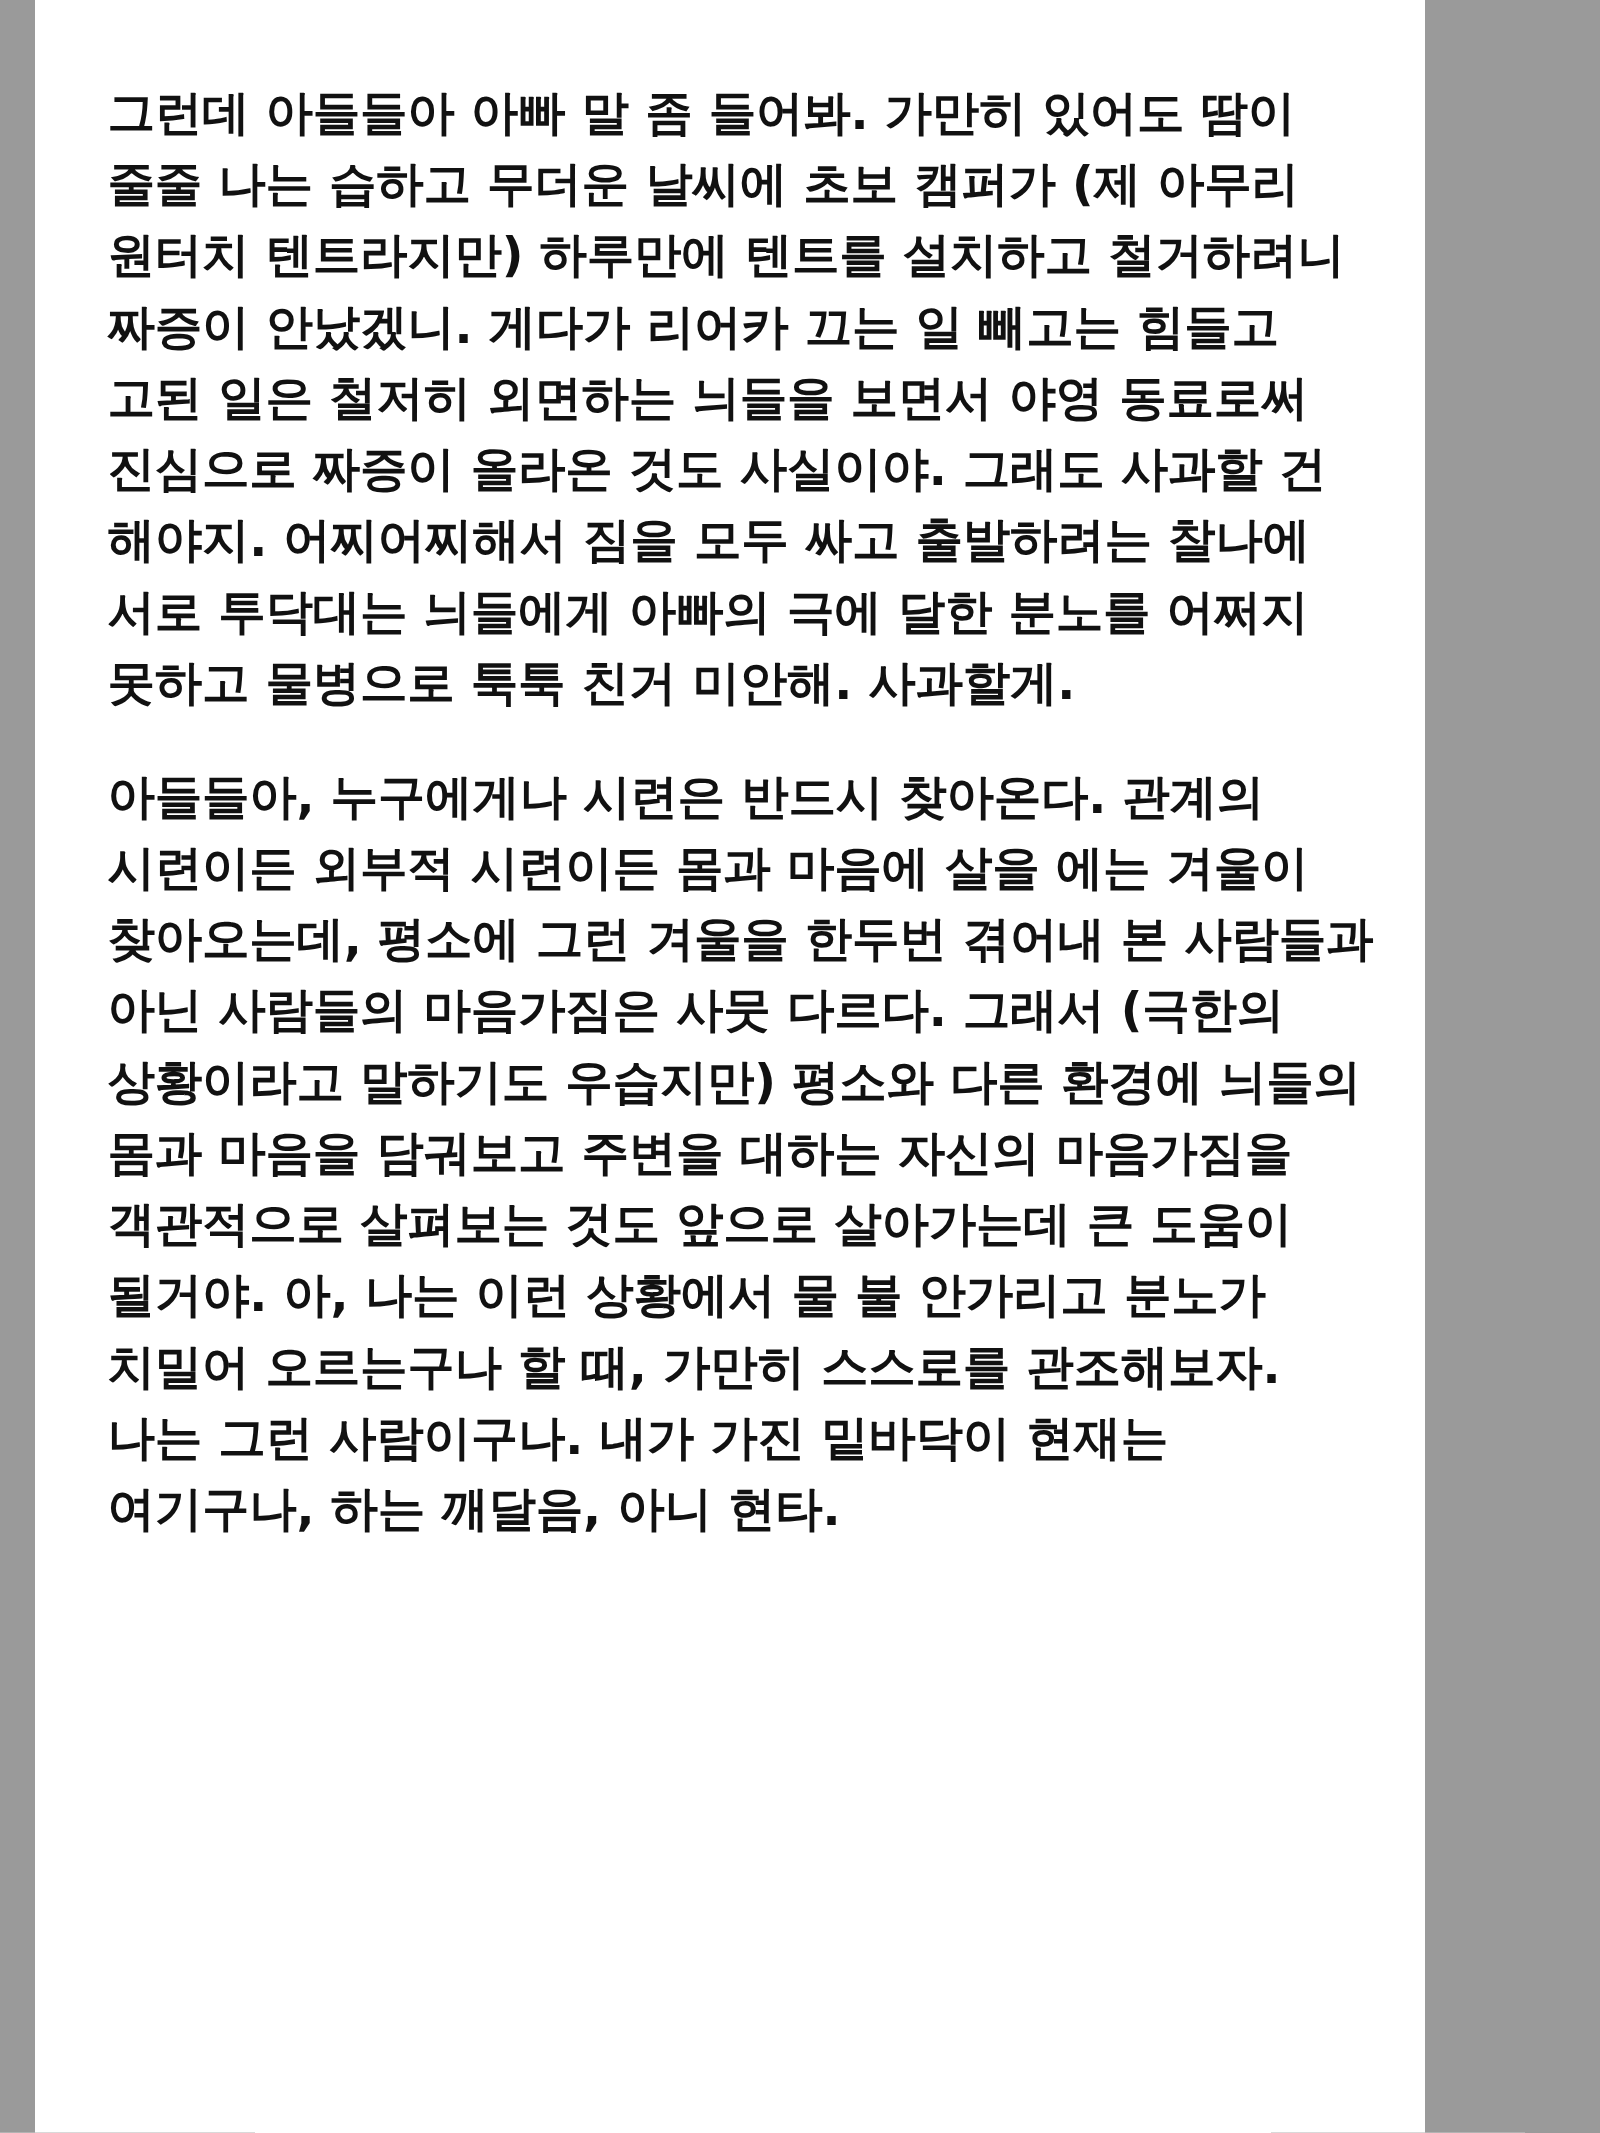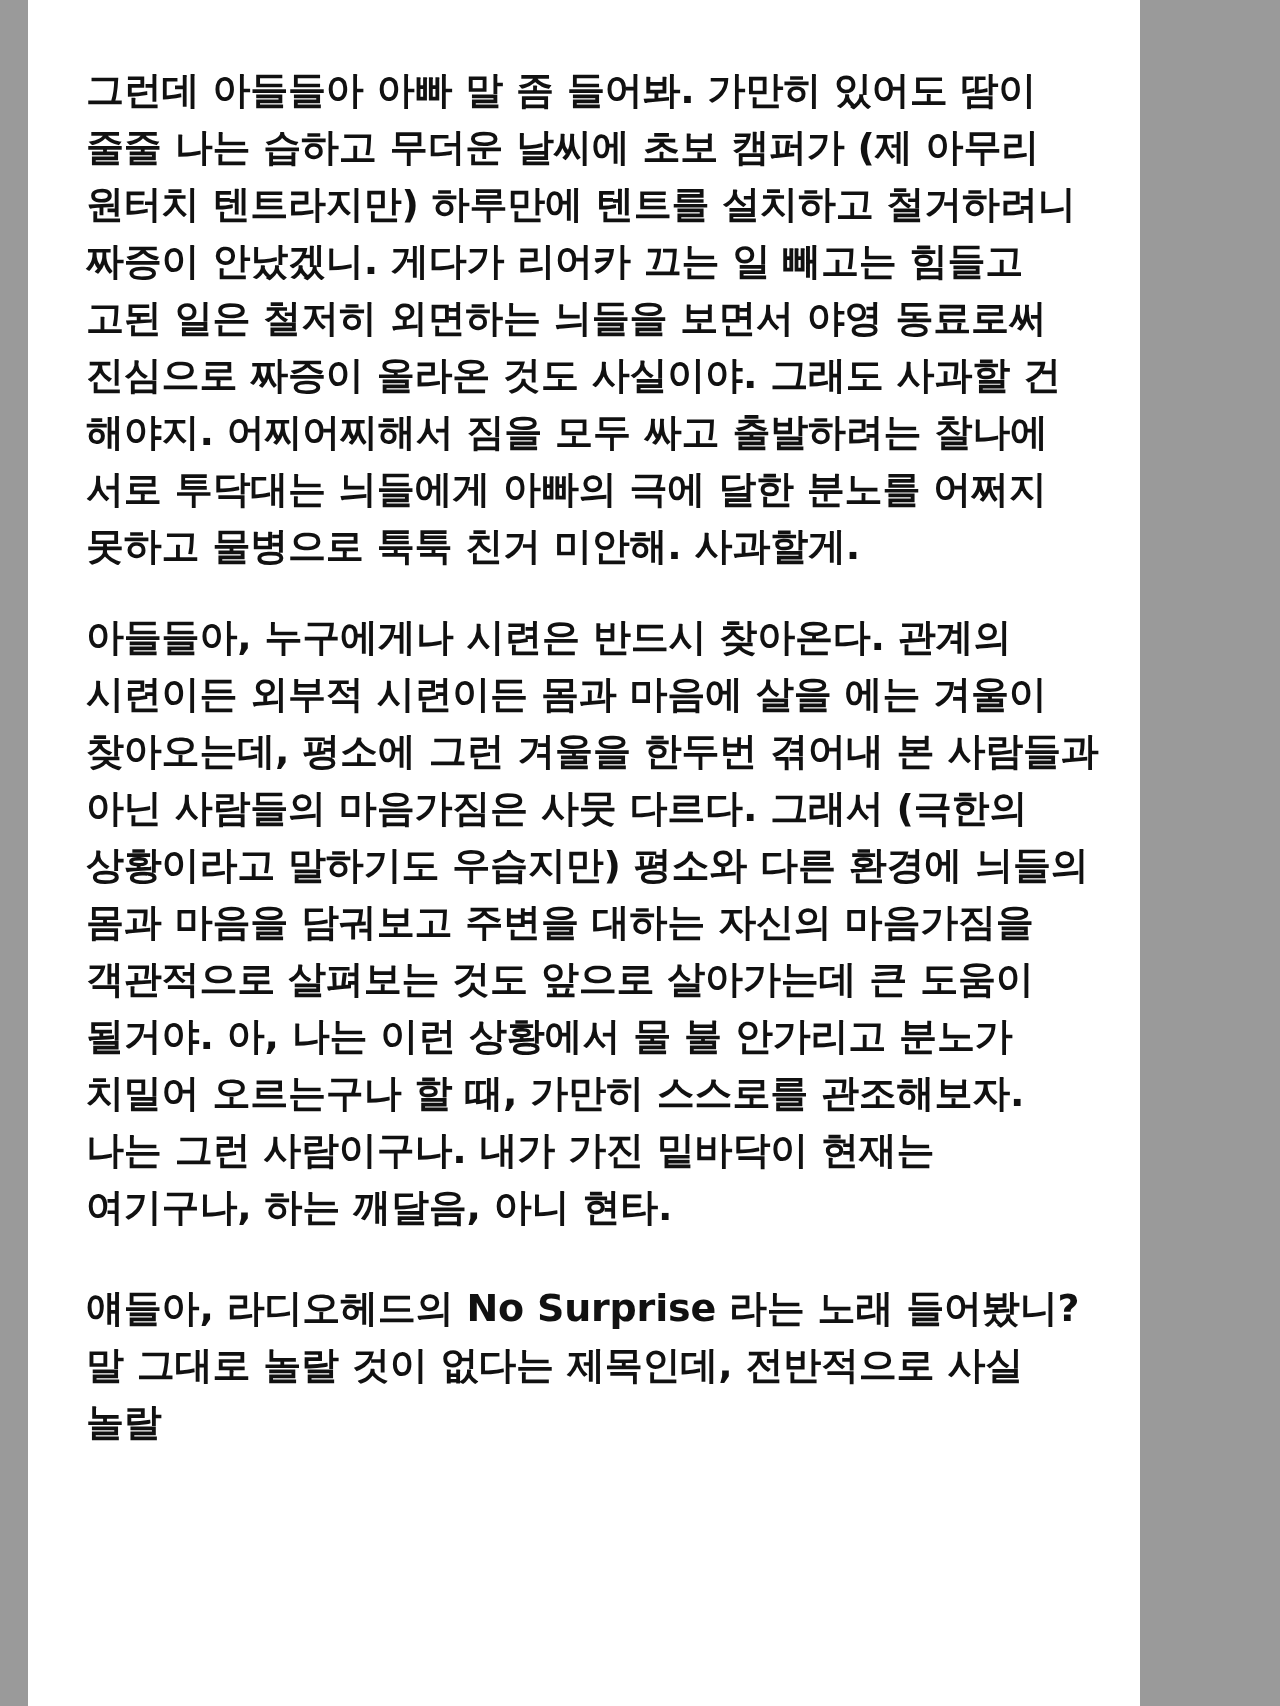--- a/index.html
+++ b/index.html
@@ -40,14 +40,13 @@
   .para.tight {
     margin-top: 44px;
   }
 </style>
 </head>
 <body>
 
 <div class="page">
   <p class="para">그런데 아들들아 아빠 말 좀 들어봐. 가만히 있어도 땀이 줄줄 나는 습하고 무더운 날씨에 초보 캠퍼가 (제 아무리 원터치 텐트라지만) 하루만에 텐트를 설치하고 철거하려니 짜증이 안났겠니. 게다가 리어카 끄는 일 빼고는 힘들고 고된 일은 철저히 외면하는 늬들을 보면서 야영 동료로써 진심으로 짜증이 올라온 것도 사실이야. 그래도 사과할 건 해야지. 어찌어찌해서 짐을 모두 싸고 출발하려는 찰나에 서로 투닥대는 늬들에게 아빠의 극에 달한 분노를 어쩌지 못하고 물병으로 툭툭 친거 미안해. 사과할게.</p>
   <p class="para">아들들아, 누구에게나 시련은 반드시 찾아온다. 관계의 시련이든 외부적 시련이든 몸과 마음에 살을 에는 겨울이 찾아오는데, 평소에 그런 겨울을 한두번 겪어내 본 사람들과 아닌 사람들의 마음가짐은 사뭇 다르다. 그래서 (극한의 상황이라고 말하기도 우습지만) 평소와 다른 환경에 늬들의 몸과 마음을 담궈보고 주변을 대하는 자신의 마음가짐을 객관적으로 살펴보는 것도 앞으로 살아가는데 큰 도움이 될거야. 아, 나는 이런 상황에서 물 불 안가리고 분노가 치밀어 오르는구나 할 때, 가만히 스스로를 관조해보자. 나는 그런 사람이구나. 내가 가진 밑바닥이 현재는 여기구나, 하는 깨달음, 아니 현타.</p>
-  <p class="para tight">얘들아, 라디오헤드의 No Surprise 라는 노래 들어봤니? 말 그대로 놀랄 것이 없다는 제목인데, 전반적으로 사실 놀랄</p>
 </div>
 
 </body></html>

